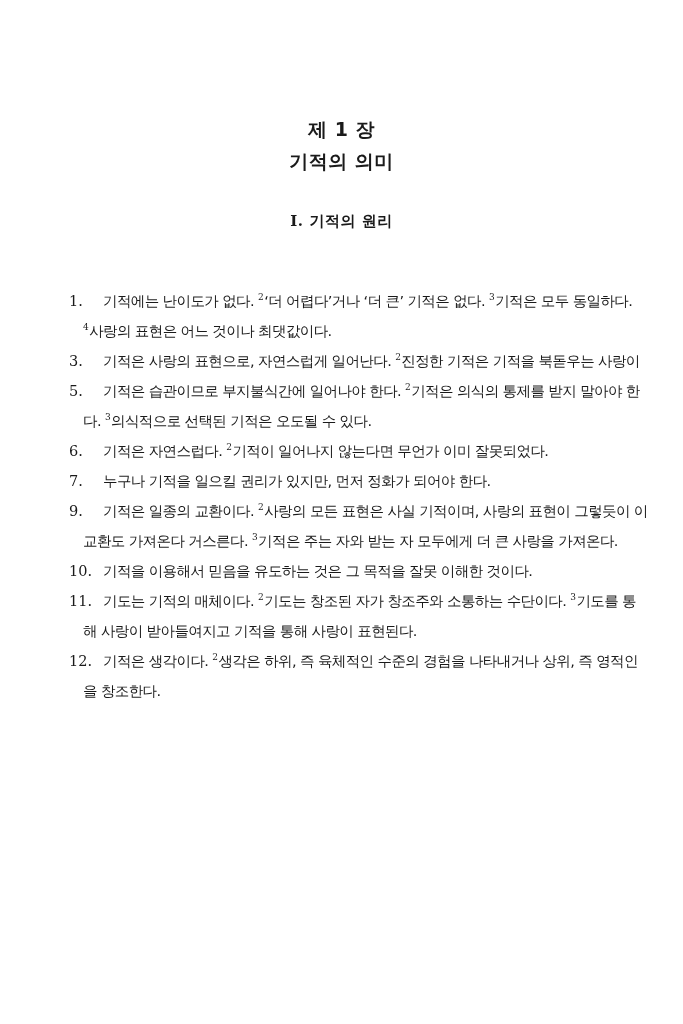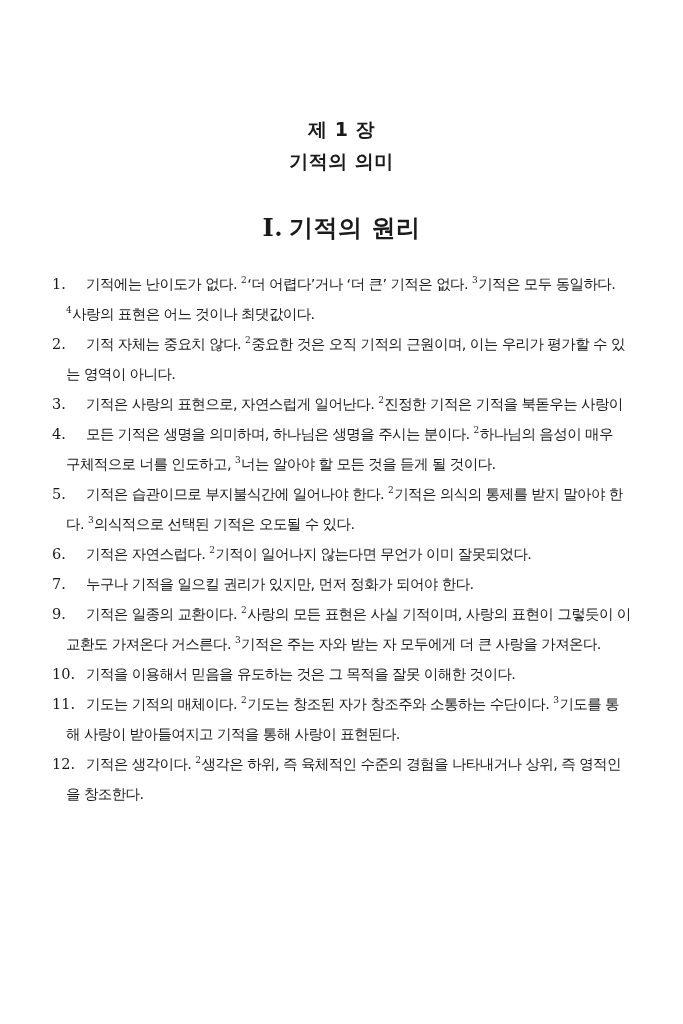--- a/index.html
+++ b/index.html
@@ -32,33 +32,33 @@
     }
     .chapter-number { top: 105px; }
     .chapter-title { top: 137px; }
     .section-title {
       position: absolute;
       top: 200px;
       left: 0;
       width: 683px;
       text-align: center;
       font-weight: bold;
-      font-size: 24px;
+      font-size: 15px;
       letter-spacing: 0.5px;
     }
     .section-title .roman {
       font-family: "DejaVu Serif", "Liberation Serif", serif;
       margin-right: 6px;
     }
     .items {
       position: absolute;
       top: 257px;
       left: 52px;
       width: 580px;
-      margin: 0;
+      margin: 17px;
       padding: 0;
       list-style: none;
     }
     .item {
       position: relative;
       font-size: 14.5px;
       line-height: 30px;
       padding-left: 0;
       margin: 0;
       letter-spacing: -0.6px;
@@ -92,23 +92,21 @@
 <div class="page">
   <div class="chapter-header chapter-number">제 1 장</div>
   <div class="chapter-header chapter-title">기적의 의미</div>
 
   <div class="section-title">
     <span class="roman">I.</span><span>기적의 원리</span>
   </div>
 
   <ol class="items" id="items">
       <li class="item"><span class="num">1.</span><span class="body"><span>기적에는 난이도가 없다. </span><sup class="ref">2</sup><span>‘더 어렵다’거나 ‘더 큰’ 기적은 없다. </span><sup class="ref">3</sup><span>기적은 모두 동일하다.</span></span><span class="cont"><sup class="ref">4</sup><span>사랑의 표현은 어느 것이나 최댓값이다.</span></span></li>
-      <li class="item"><span class="num">2.</span><span class="body"><span>기적 자체는 중요치 않다. </span><sup class="ref">2</sup><span>중요한 것은 오직 기적의 근원이며, 이는 우리가 평가할 수 있</span></span><span class="cont"><span>는 영역이 아니다.</span></span></li>
       <li class="item"><span class="num">3.</span><span class="body"><span>기적은 사랑의 표현으로, 자연스럽게 일어난다. </span><sup class="ref">2</sup><span>진정한 기적은 기적을 북돋우는 사랑이</span></span></li>
-      <li class="item"><span class="num">4.</span><span class="body"><span>모든 기적은 생명을 의미하며, 하나님은 생명을 주시는 분이다. </span><sup class="ref">2</sup><span>하나님의 음성이 매우</span></span><span class="cont"><span>구체적으로 너를 인도하고, </span><sup class="ref">3</sup><span>너는 알아야 할 모든 것을 듣게 될 것이다.</span></span></li>
       <li class="item"><span class="num">5.</span><span class="body"><span>기적은 습관이므로 부지불식간에 일어나야 한다. </span><sup class="ref">2</sup><span>기적은 의식의 통제를 받지 말아야 한</span></span><span class="cont"><span>다. </span><sup class="ref">3</sup><span>의식적으로 선택된 기적은 오도될 수 있다.</span></span></li>
       <li class="item"><span class="num">6.</span><span class="body"><span>기적은 자연스럽다. </span><sup class="ref">2</sup><span>기적이 일어나지 않는다면 무언가 이미 잘못되었다.</span></span></li>
       <li class="item"><span class="num">7.</span><span class="body"><span>누구나 기적을 일으킬 권리가 있지만, 먼저 정화가 되어야 한다.</span></span></li>
       <li class="item"><span class="num">9.</span><span class="body"><span>기적은 일종의 교환이다. </span><sup class="ref">2</sup><span>사랑의 모든 표현은 사실 기적이며, 사랑의 표현이 그렇듯이 이</span></span><span class="cont"><span>교환도 가져온다 거스른다. </span><sup class="ref">3</sup><span>기적은 주는 자와 받는 자 모두에게 더 큰 사랑을 가져온다.</span></span></li>
       <li class="item"><span class="num">10.</span><span class="body"><span>기적을 이용해서 믿음을 유도하는 것은 그 목적을 잘못 이해한 것이다.</span></span></li>
       <li class="item"><span class="num">11.</span><span class="body"><span>기도는 기적의 매체이다. </span><sup class="ref">2</sup><span>기도는 창조된 자가 창조주와 소통하는 수단이다. </span><sup class="ref">3</sup><span>기도를 통</span></span><span class="cont"><span>해 사랑이 받아들여지고 기적을 통해 사랑이 표현된다.</span></span></li>
       <li class="item"><span class="num">12.</span><span class="body"><span>기적은 생각이다. </span><sup class="ref">2</sup><span>생각은 하위, 즉 육체적인 수준의 경험을 나타내거나 상위, 즉 영적인</span></span><span class="cont"><span>을 창조한다.</span></span></li>
     </ol>
 </div>
 

